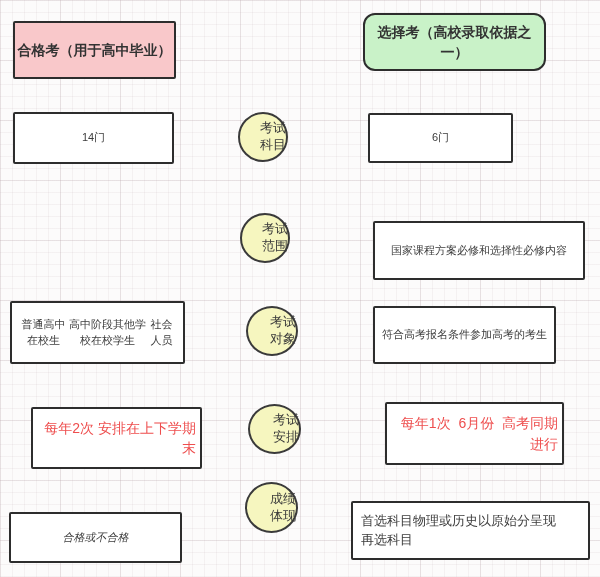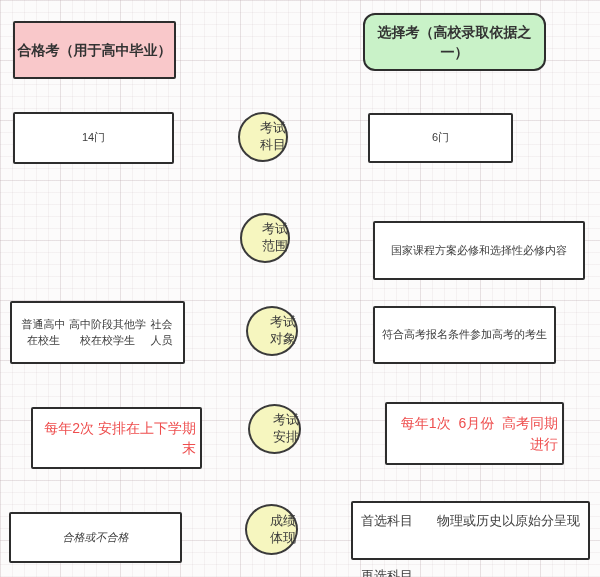--- a/index.html
+++ b/index.html
@@ -68,23 +68,21 @@
   .result-box {
     flex-direction: column;
     align-items: stretch;
     justify-content: center;
     padding: 2px 8px;
     font-size: 13px;
     text-align: left;
   }
   .result-line {
     display: flex;
-    justify-content: space-between;
     white-space: nowrap;
-    margin-top: 36px;
   }
   .pad-wrap { padding: 2px 6px; }
 </style>
 </head>
 <body>
 
 <div class="canvas">
 
   <div class="box header pink" style="left:13px; top:13px; width:163px; height:58px;">合格考（用于高中毕业）</div>
   <div class="box header green" style="left:363px; top:13px; width:183px; height:58px;border-radius:12px;">选择考（高校录取依据之一）</div>
@@ -114,21 +112,21 @@
   <div class="box pad-wrap" style="left:373px; top:306px; width:183px; height:58px;font-family:Liberation Serif, serif;">符合高考报名条件参加高考的考生</div>
 
   <div class="box red" style="left:9px; top:407px; width:171px; height:62px;">每年2次 安排在上下学期末</div>
   <div class="circle" style="left:248px; top:404px; width:53px; height:50px;">
     <span>考试</span>
     <span>安排</span>
   </div>
   <div class="box red" style="left:363px; top:402px; width:179px; height:63px;">每年1次  6月份  高考同期进行</div>
 
   <div class="box" style="left:9px; top:512px; width:173px; height:51px;font-style:italic;">合格或不合格</div>
-  <div class="circle" style="left:245px; top:504px; width:53px; height:51px;">
+  <div class="circle" style="left:245px; top:482px; width:53px; height:51px;">
     <span>成绩</span>
     <span>体现</span>
   </div>
   <div class="box result-box" style="left:351px; top:501px; width:239px; height:59px;">
     <div class="result-line">
       <span>首选科目</span>
       <span>物理或历史以原始分呈现</span>
     </div>
     <div class="result-line">
       <span>再选科目</span>

